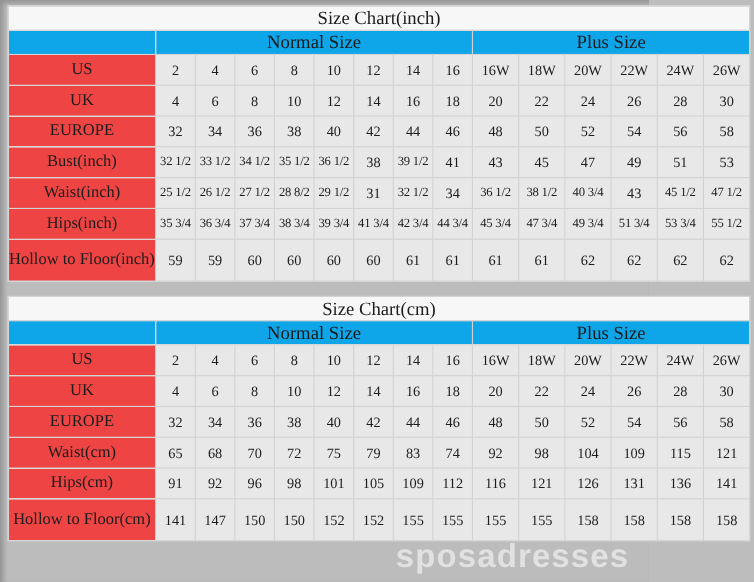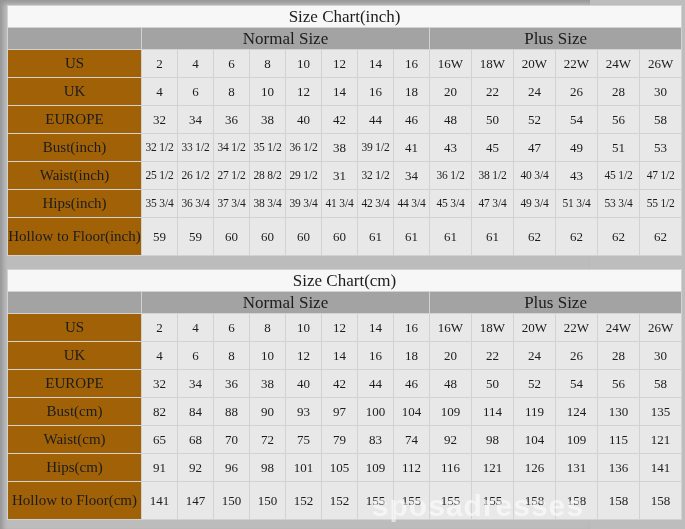--- a/index.html
+++ b/index.html
@@ -35,37 +35,37 @@
     white-space:nowrap;
     overflow:hidden;
   }
   td.cell-title{
     height:21px;
     background:#f7f7f7;
     font-size:17px;
   }
   td.cell-group{
     height:21px;
-    background:#a3a3a3;
+    background:#0ea5e9;
     font-size:17px;
   }
   td.cell-label{
-    background:#a16207;
+    background:#ef4444;
     font-size:15px;
   }
   td.cell-data{
     background:#e8e8e8;
     font-size:13px;
   }
   td.cell-data.frac{font-size:11.5px;letter-spacing:-0.2px;}
   tr.row-data td{height:27px;}
   tr.row-last td{height:37px;text-align:center;}
   .watermark{
     position:absolute;
-    right:6px;
+    right:18px;
     bottom:6px;
     font-family:"Liberation Sans","DejaVu Sans",sans-serif;
     font-weight:bold;
     font-size:30px;
     letter-spacing:1px;
     color:rgba(255,255,255,0.55);
     pointer-events:none;
   }
 </style>
 </head>
@@ -295,37 +295,20 @@
             <td class="cell-data">44</td>
             <td class="cell-data">46</td>
             <td class="cell-data">48</td>
             <td class="cell-data">50</td>
             <td class="cell-data">52</td>
             <td class="cell-data">54</td>
             <td class="cell-data">56</td>
             <td class="cell-data">58</td>
           </tr>
           <tr class="row-data">
-            <td class="cell-label">Bust(cm)</td>
-            <td class="cell-data">82</td>
-            <td class="cell-data">84</td>
-            <td class="cell-data">88</td>
-            <td class="cell-data">90</td>
-            <td class="cell-data">93</td>
-            <td class="cell-data">97</td>
-            <td class="cell-data">100</td>
-            <td class="cell-data">104</td>
-            <td class="cell-data">109</td>
-            <td class="cell-data">114</td>
-            <td class="cell-data">119</td>
-            <td class="cell-data">124</td>
-            <td class="cell-data">130</td>
-            <td class="cell-data">135</td>
-          </tr>
-          <tr class="row-data">
             <td class="cell-label">Waist(cm)</td>
             <td class="cell-data">65</td>
             <td class="cell-data">68</td>
             <td class="cell-data">70</td>
             <td class="cell-data">72</td>
             <td class="cell-data">75</td>
             <td class="cell-data">79</td>
             <td class="cell-data">83</td>
             <td class="cell-data">74</td>
             <td class="cell-data">92</td>

